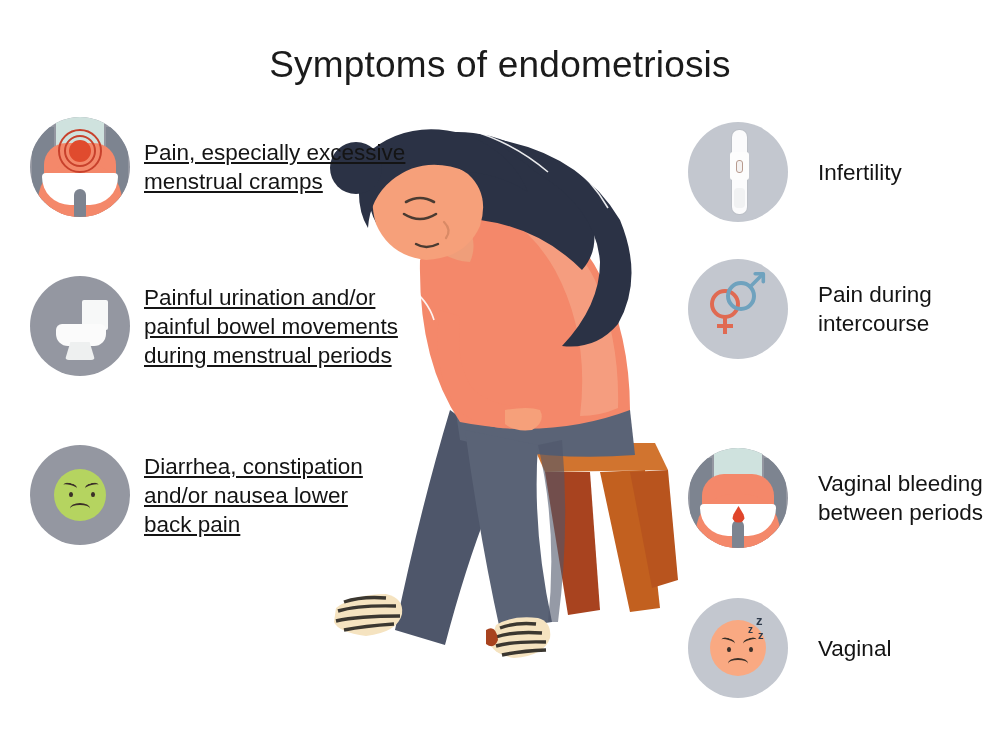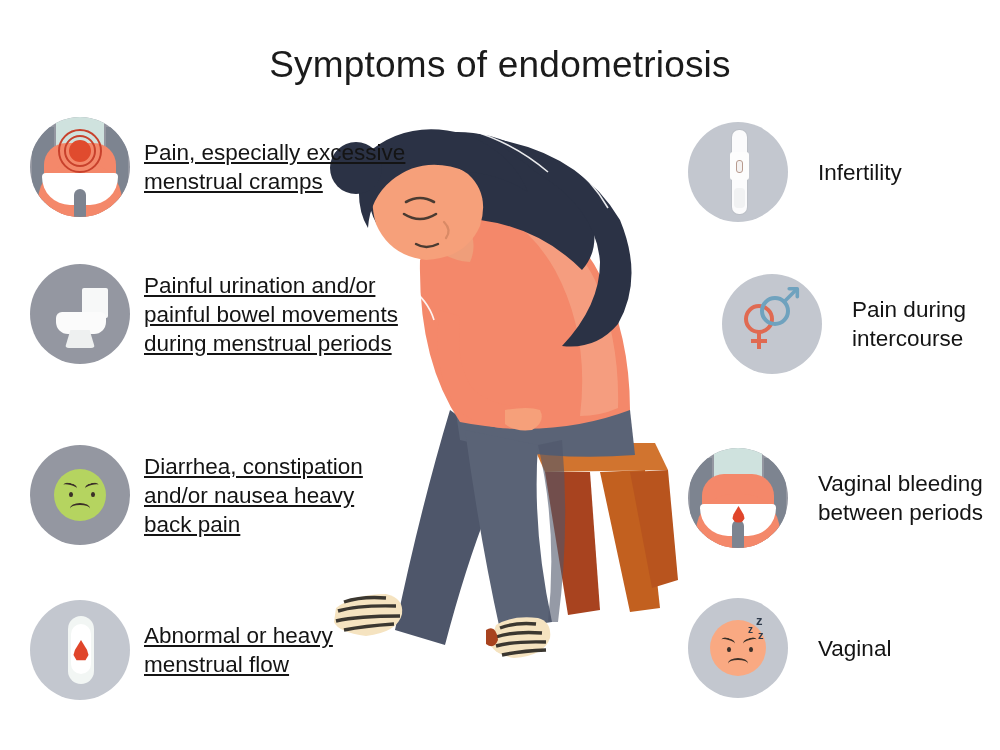--- a/index.html
+++ b/index.html
@@ -174,66 +174,57 @@
       <div class="abd-panty"></div>
       <div class="abd-gap"></div>
       <div class="ring r1"></div>
       <div class="ring r2"></div>
       <div class="ring r3"></div>
     </div>
     <div class="sym-label">Pain, especially excessive
 menstrual cramps</div>
   </div>
 
-  <div class="sym left" style="top:264px;">
+  <div class="sym left" style="top:276px;">
     <div class="badge">
       <div class="toilet-tank"></div>
       <div class="toilet-bowl"></div>
       <div class="toilet-base"></div>
     </div>
     <div class="sym-label">Painful urination and/or
 painful bowel movements
 during menstrual periods</div>
   </div>
 
   <div class="sym left" style="top:445px;">
     <div class="badge">
       <div class="face-green"></div>
       <div class="brow" style="left:33px; top:38px; transform: rotate(14deg);"></div>
       <div class="brow" style="left:55px; top:38px; transform: rotate(-14deg);"></div>
       <div class="eye" style="left:39px; top:47px;"></div>
       <div class="eye" style="left:61px; top:47px;"></div>
       <div class="mouth-sad" style="left:40px; top:58px;"></div>
     </div>
     <div class="sym-label">Diarrhea, constipation
-and/or nausea heavy
+and/or nausea lower
 back pain</div>
   </div>
 
-  <div class="sym left" style="top:600px;">
-    <div class="badge lightgray">
-      <div class="pad-outer"></div>
-      <div class="pad-inner"></div>
-      <div class="pad-drop"></div>
-    </div>
-    <div class="sym-label">Abnormal or heavy
-menstrual flow</div>
-  </div>
 
   <div class="sym right" style="top:122px;">
     <div class="badge lightgray">
       <div class="test-stick"></div>
       <div class="test-grip"></div>
       <div class="test-win"></div>
       <div class="test-cap"></div>
     </div>
     <div class="sym-label">Infertility</div>
   </div>
 
-  <div class="sym right" style="top:274px;justify-content:center;">
+  <div class="sym right" style="top:259px;">
     <div class="badge lightgray">
       <div class="venus-ring"></div>
       <div class="venus-stem"></div>
       <div class="venus-bar"></div>
       <div class="mars-ring"></div>
       <svg class="mars-arrow" viewBox="0 0 20 20" xmlns="http://www.w3.org/2000/svg">
         <path d="M3 17 L16 4" stroke="#6fa2be" stroke-width="4" stroke-linecap="round" fill="none"></path>
         <path d="M8 3 L17 3 L17 12" stroke="#6fa2be" stroke-width="4" stroke-linecap="round" stroke-linejoin="round" fill="none"></path>
       </svg>
     </div>

